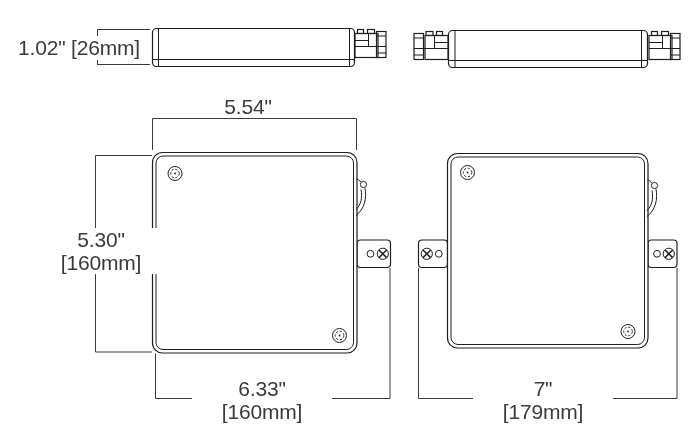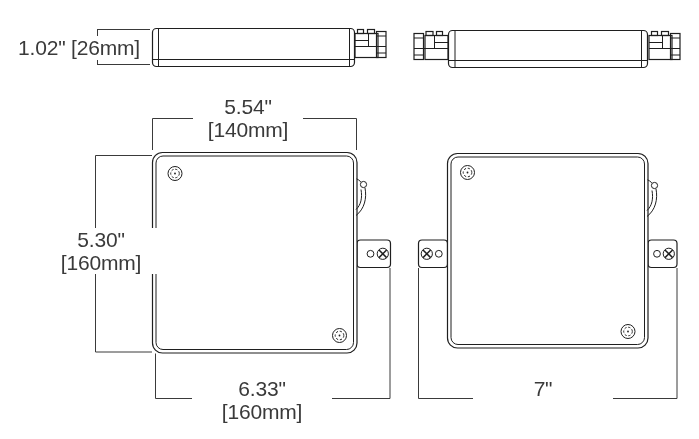--- a/index.html
+++ b/index.html
@@ -181,30 +181,30 @@
       </g>
     </g>
   </svg>
 
   <div class="dim-label one" style="left:8px;top:36px;width:142px;">
     <span>1.02" [26mm]</span>
   </div>
 
   <div class="dim-label" style="left:193px;top:95px;width:110px;">
     <div>5.54"</div>
-    <div>[140mm]</div>
   </div>
 
   <div class="dim-label" style="left:31px;top:228px;width:140px;">
     <div>5.30"</div>
     <div>[160mm]</div>
   </div>
 
   <div class="dim-label" style="left:192px;top:377px;width:140px;">
     <div>6.33"</div>
     <div>[160mm]</div>
   </div>
 
   <div class="dim-label" style="left:473px;top:377px;width:140px;">
     <div>7"</div>
+    <div>[179mm]</div>
   </div>
 
 </div>
 
 </body></html>

